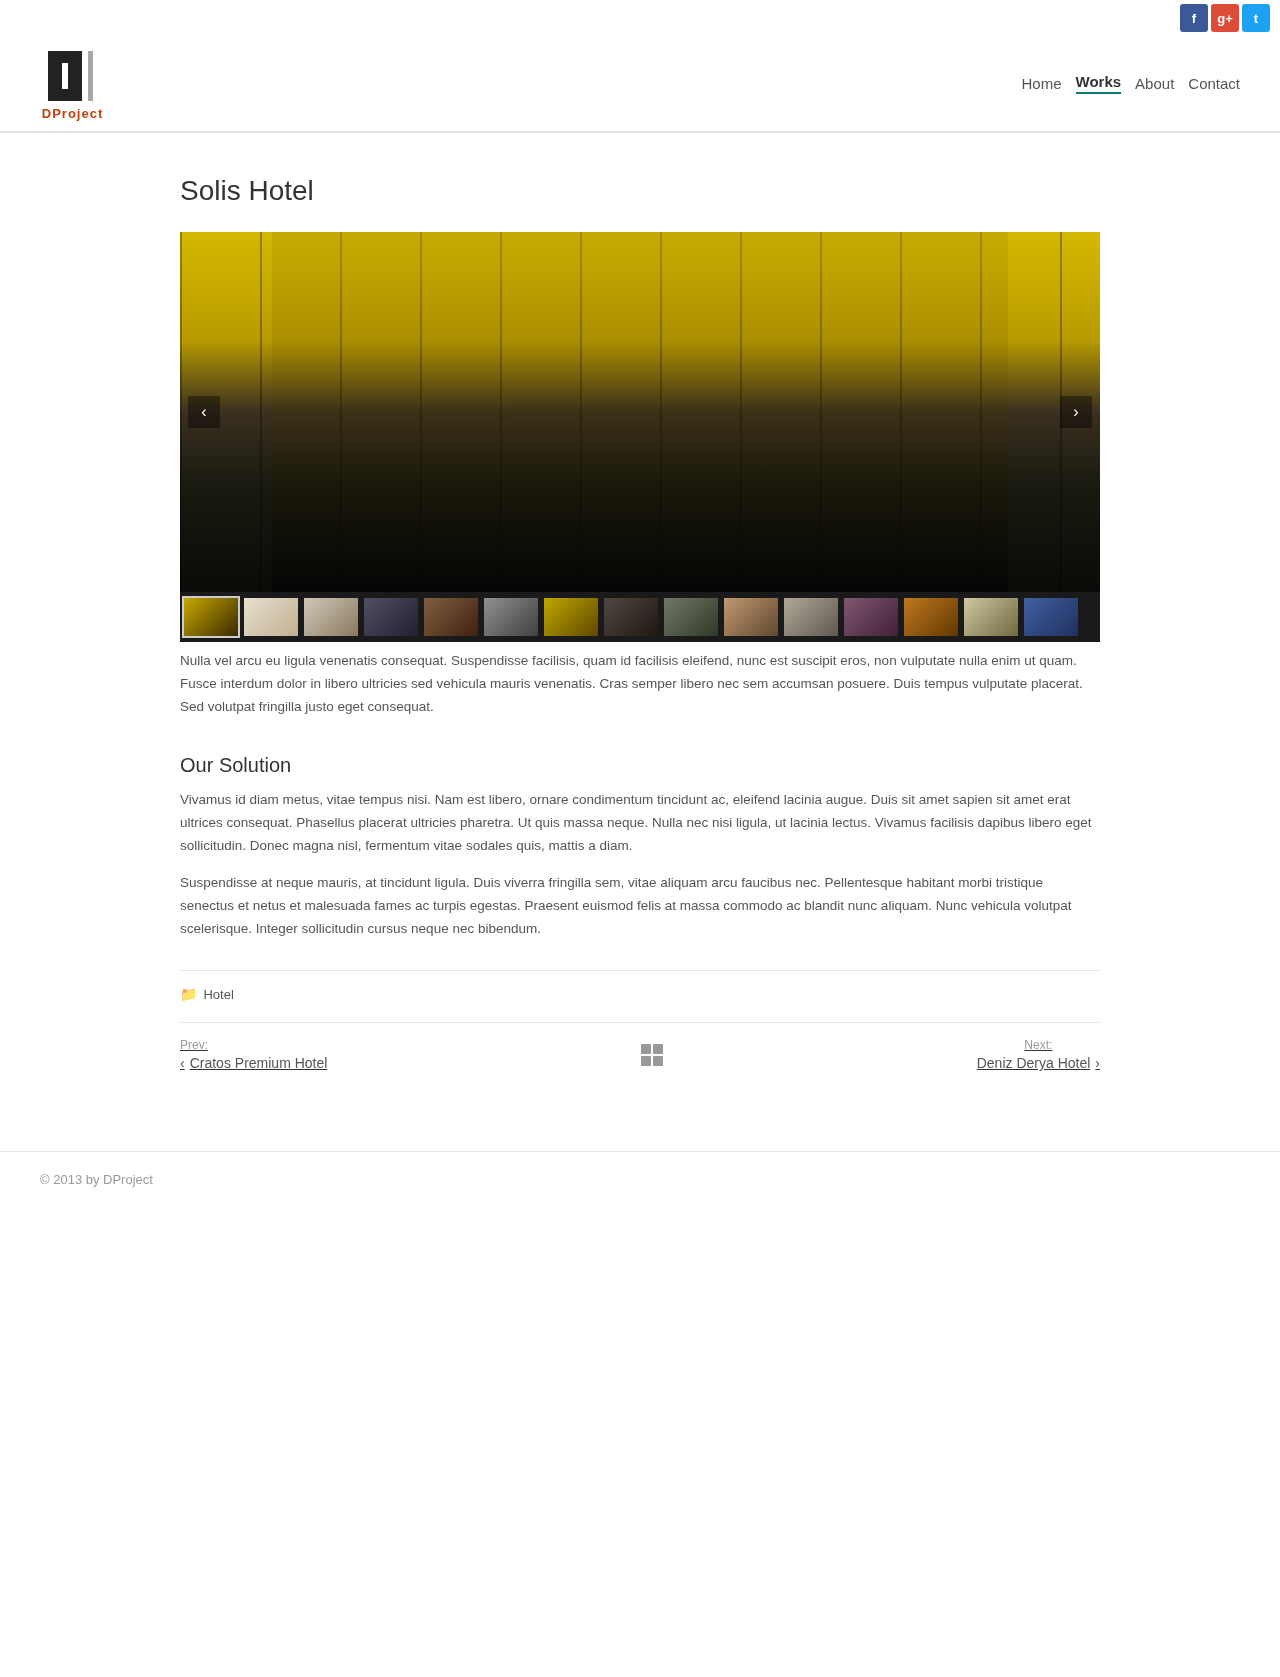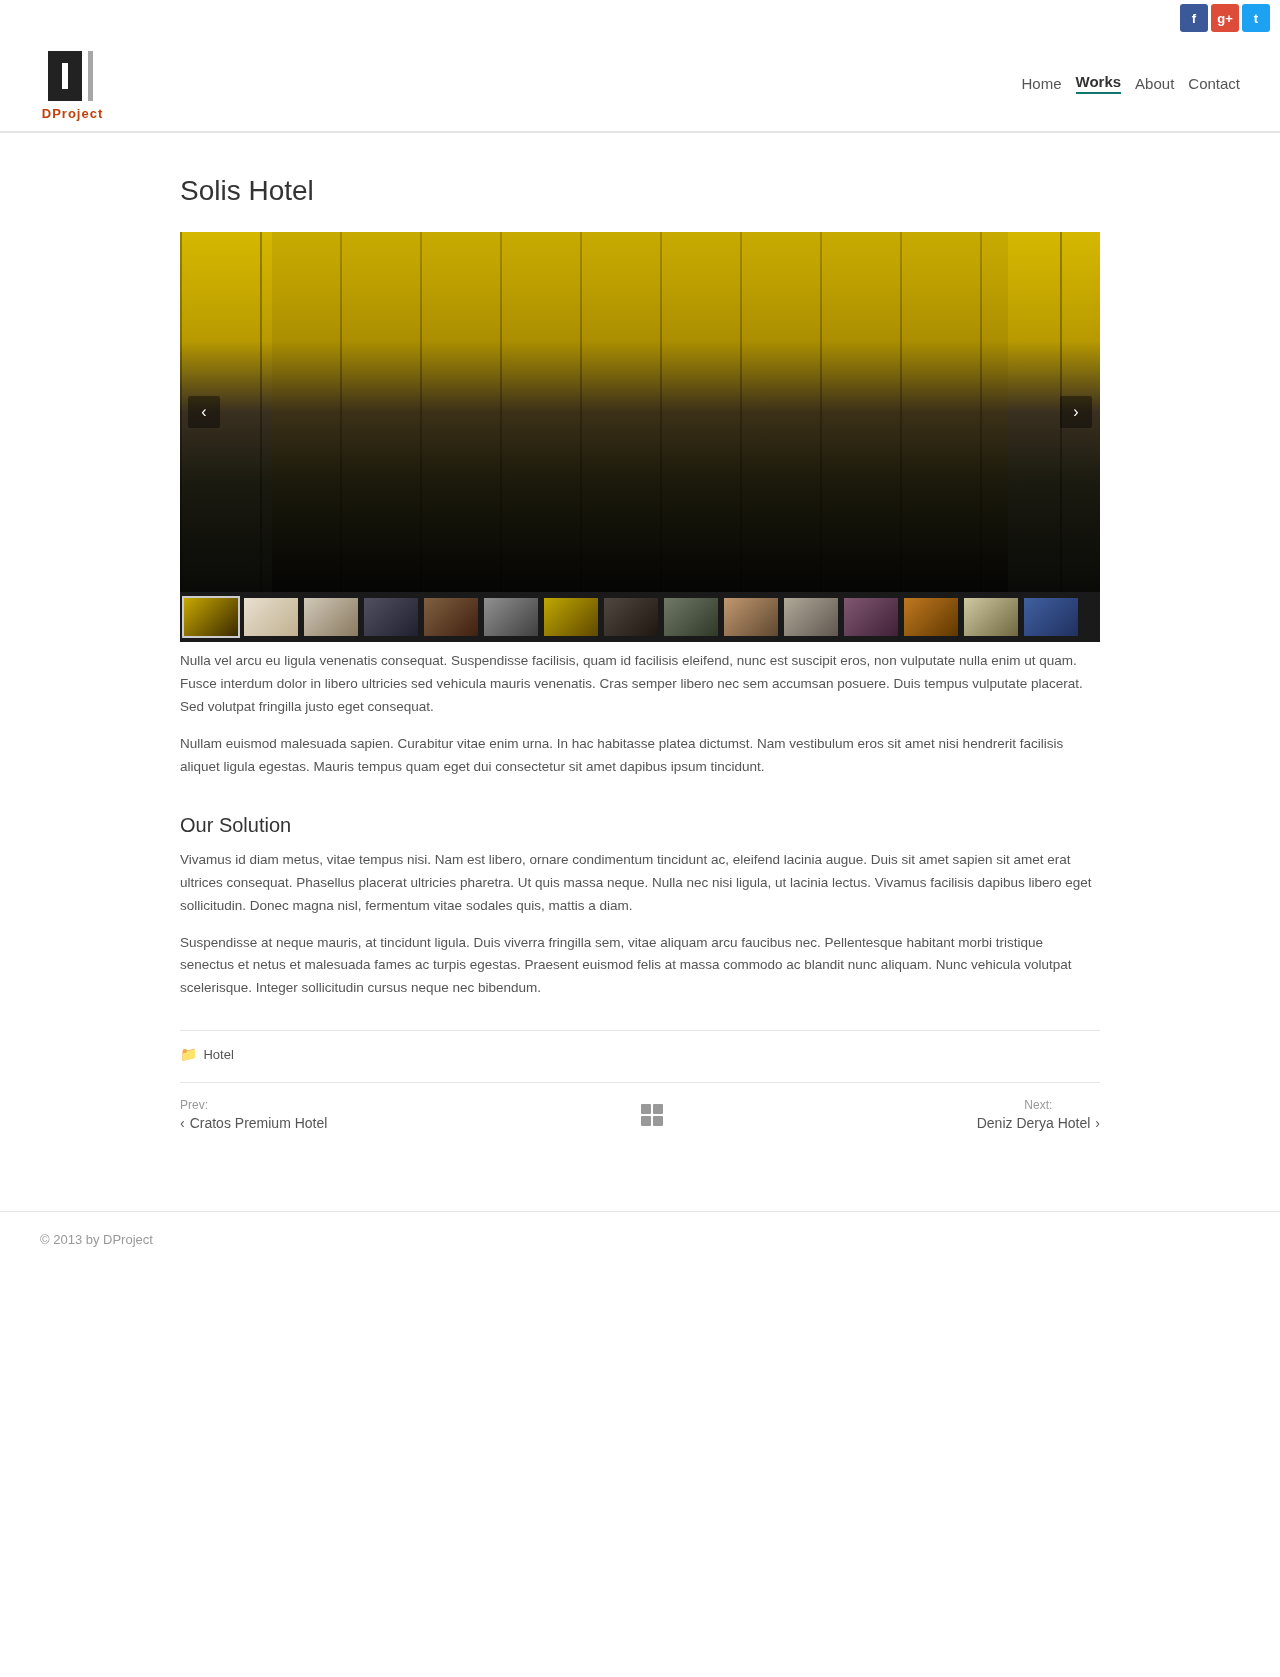--- a/index.html
+++ b/index.html
@@ -234,20 +234,21 @@
       justify-content: space-between;
       align-items: center;
       margin-top: 20px;
       padding-top: 15px;
       border-top: 1px solid #e5e5e5;
     }
     .post-nav-prev, .post-nav-next {
       display: flex;
       flex-direction: column;
       max-width: 40%;
+      text-decoration: underline;
     }
     .post-nav-prev { align-items: flex-start; }
     .post-nav-next { align-items: center; }
     .post-nav-label {
       font-size: 12px;
       color: #999;
       margin-bottom: 3px;
     }
     .post-nav-title {
       font-size: 14px;
@@ -377,21 +378,20 @@
       <div class="thumb">
           <div class="thumb-inner"></div>
         </div>
       <div class="thumb">
           <div class="thumb-inner"></div>
         </div>
     </div>
   </div>
 
   <p class="section-text">Nulla vel arcu eu ligula venenatis consequat. Suspendisse facilisis, quam id facilisis eleifend, nunc est suscipit eros, non vulputate nulla enim ut quam. Fusce interdum dolor in libero ultricies sed vehicula mauris venenatis. Cras semper libero nec sem accumsan posuere. Duis tempus vulputate placerat. Sed volutpat fringilla justo eget consequat.</p>
-  <p class="section-text">Nullam euismod malesuada sapien. Curabitur vitae enim urna. In hac habitasse platea dictumst. Nam vestibulum eros sit amet nisi hendrerit facilisis aliquet ligula egestas. Mauris tempus quam eget dui consectetur sit amet dapibus ipsum tincidunt.</p>
 
   <h2 class="section-heading">Our Solution</h2>
   <p class="section-text">Vivamus id diam metus, vitae tempus nisi. Nam est libero, ornare condimentum tincidunt ac, eleifend lacinia augue. Duis sit amet sapien sit amet erat ultrices consequat. Phasellus placerat ultricies pharetra. Ut quis massa neque. Nulla nec nisi ligula, ut lacinia lectus. Vivamus facilisis dapibus libero eget sollicitudin. Donec magna nisl, fermentum vitae sodales quis, mattis a diam.</p>
   <p class="section-text">Suspendisse at neque mauris, at tincidunt ligula. Duis viverra fringilla sem, vitae aliquam arcu faucibus nec. Pellentesque habitant morbi tristique senectus et netus et malesuada fames ac turpis egestas. Praesent euismod felis at massa commodo ac blandit nunc aliquam. Nunc vehicula volutpat scelerisque. Integer sollicitudin cursus neque nec bibendum.</p>
 
   <div class="post-footer">
     <span class="folder-icon">📁</span>
     <a href="#">Hotel</a>
   </div>
 

